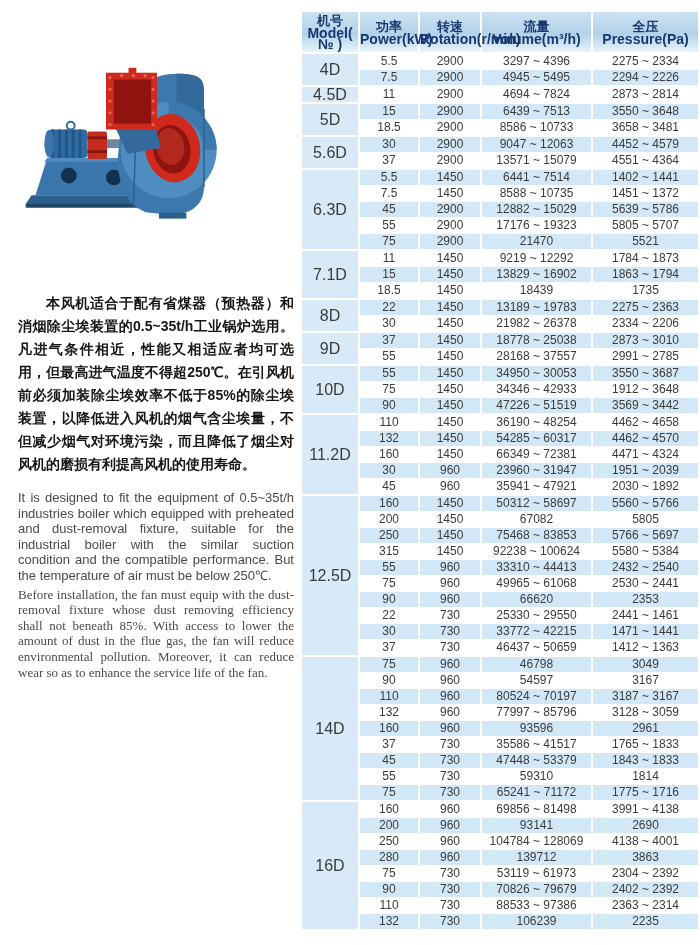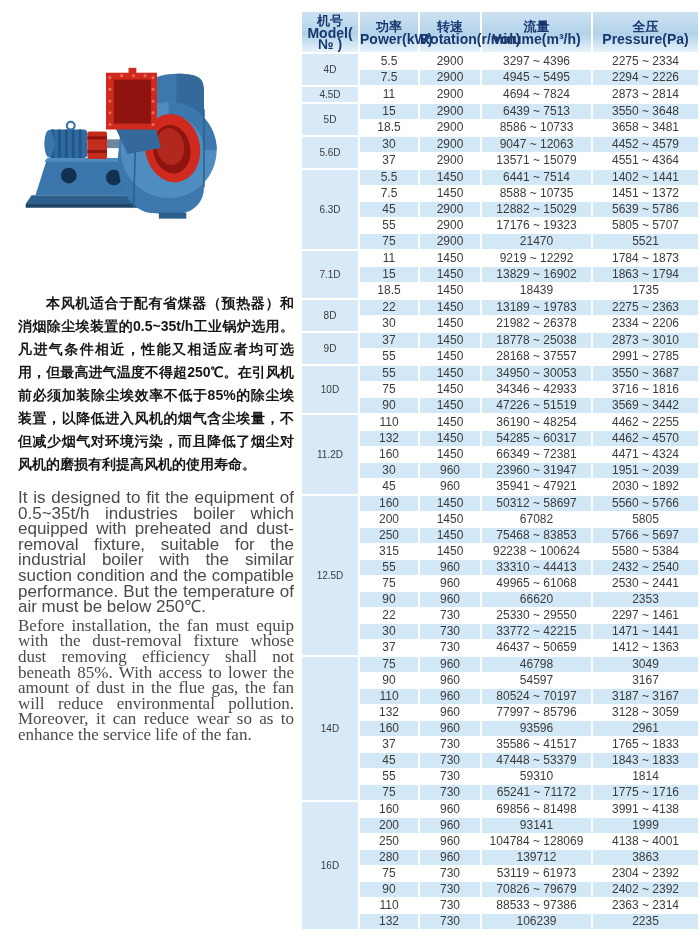--- a/index.html
+++ b/index.html
@@ -19,21 +19,21 @@
     font-size: 14px;
     line-height: 23px;
     font-weight: bold;
     color: #161616;
     text-align: justify;
     text-indent: 2em;
   }
   .en-text {
     margin: 14px 10px 0 18px;
     width: 276px;
-    font-size: 17px;
+    font-size: 13px;
     line-height: 15.6px;
     color: #4a4a4a;
     text-align: justify;
   }
   .en-text + .en-text { margin-top: 3px; font-family: Liberation Serif, serif; }
 
   
   .table-wrap { position: absolute; left: 302px; top: 12px; width: 396px; }
 
   table.spec { border-collapse: collapse; table-layout: fixed; width: 396px; }
@@ -62,21 +62,21 @@
     border-right: 2px solid #ffffff;
     padding: 0;
     background: #ffffff;
   }
   .spec td:last-child { border-right: none; }
   .spec tr.stripe td { background: #d3e8f6; }
   .spec tr.group-start td { border-top: 2px solid #ffffff; }
   .spec td.model-cell {
     background: #d8eaf8 !important;
     color: #3b3b3b;
-    font-size: 10px;
+    font-size: 16px;
   }
 </style>
 </head>
 <body>
 
 <div class="page">
 
   <div class="left-col">
 
     <div class="fan-figure">
@@ -317,34 +317,34 @@
             <td rowspan="3" class="model-cell">10D</td>
             <td>55</td>
             <td>1450</td>
             <td>34950 ~ 30053</td>
             <td>3550 ~ 3687</td>
           </tr>
           <tr>
             <td>75</td>
             <td>1450</td>
             <td>34346 ~ 42933</td>
-            <td>3716 ~ 1816</td>
+            <td>1912 ~ 3648</td>
           </tr>
           <tr class="stripe">
             <td>90</td>
             <td>1450</td>
             <td>47226 ~ 51519</td>
             <td>3569 ~ 3442</td>
           </tr>
           <tr class="group-start">
             <td rowspan="5" class="model-cell">11.2D</td>
             <td>110</td>
             <td>1450</td>
             <td>36190 ~ 48254</td>
-            <td>4462 ~ 2255</td>
+            <td>4462 ~ 4658</td>
           </tr>
           <tr class="stripe">
             <td>132</td>
             <td>1450</td>
             <td>54285 ~ 60317</td>
             <td>4462 ~ 4570</td>
           </tr>
           <tr>
             <td>160</td>
             <td>1450</td>
@@ -403,21 +403,21 @@
           <tr class="stripe">
             <td>90</td>
             <td>960</td>
             <td>66620</td>
             <td>2353</td>
           </tr>
           <tr>
             <td>22</td>
             <td>730</td>
             <td>25330 ~ 29550</td>
-            <td>2297 ~ 1461</td>
+            <td>2441 ~ 1461</td>
           </tr>
           <tr class="stripe">
             <td>30</td>
             <td>730</td>
             <td>33772 ~ 42215</td>
             <td>1471 ~ 1441</td>
           </tr>
           <tr>
             <td>37</td>
             <td>730</td>
@@ -483,21 +483,21 @@
             <td rowspan="8" class="model-cell">16D</td>
             <td>160</td>
             <td>960</td>
             <td>69856 ~ 81498</td>
             <td>3991 ~ 4138</td>
           </tr>
           <tr class="stripe">
             <td>200</td>
             <td>960</td>
             <td>93141</td>
-            <td>1999</td>
+            <td>2690</td>
           </tr>
           <tr>
             <td>250</td>
             <td>960</td>
             <td>104784 ~ 128069</td>
             <td>4138 ~ 4001</td>
           </tr>
           <tr class="stripe">
             <td>280</td>
             <td>960</td>

